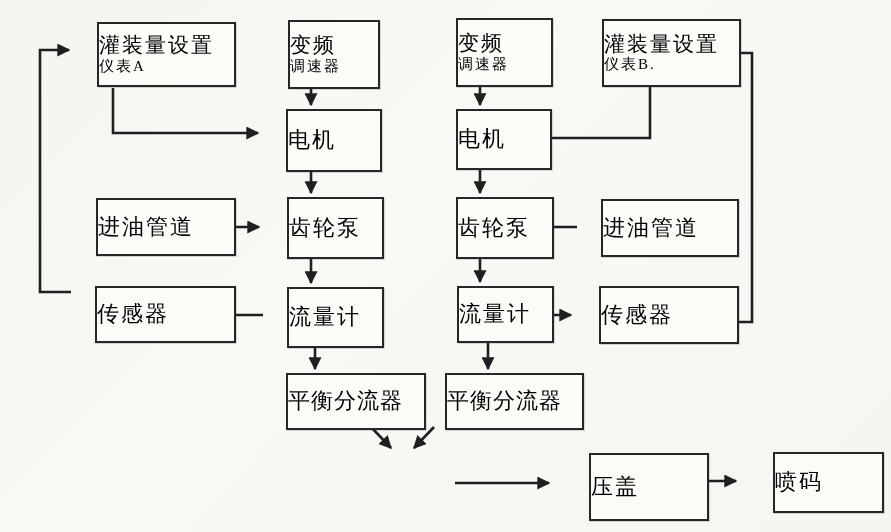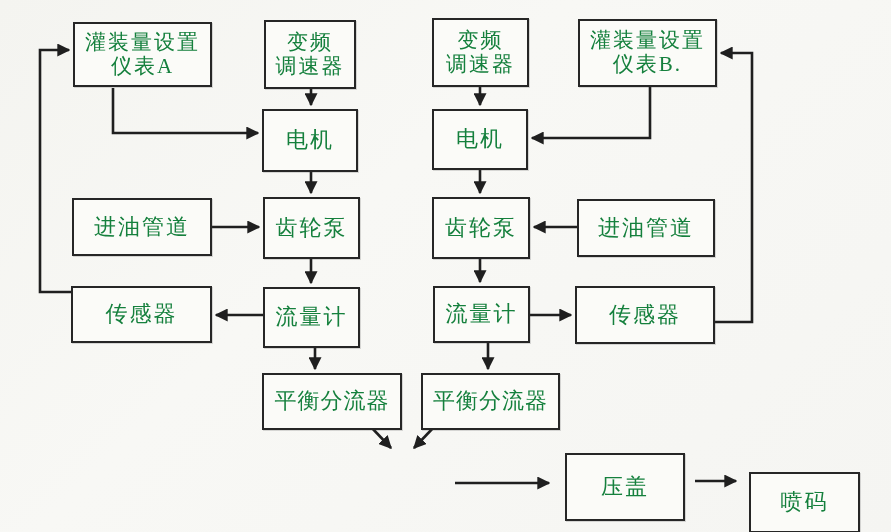--- a/index.html
+++ b/index.html
@@ -19,30 +19,31 @@
     left:0;top:0;
     width:891px;height:532px;
   }
   .box{
     position:absolute;
     box-sizing:border-box;
     border:2px solid #262626;
     background:#fbfbf8;
     display:flex;
     flex-direction:column;
-    align-items:center;
+    align-items:flex-start;
     justify-content:center;
-    color:#15803d;
+    color:#000000;
     font-size:22px;
     letter-spacing:2px;
     line-height:1.12;
     text-align:center;
     box-shadow:1px 1px 0 rgba(60,60,60,.18);
+    margin-left:24px;
   }
-  .box .l2{font-size:21px;}
+  .box .l2{font-size:15px;}
   .two{font-size:21px;}
 </style>
 </head>
 <body>
 
 <div class="canvas">
 
   <svg class="wires" viewBox="0 0 891 532" xmlns="http://www.w3.org/2000/svg">
     <defs>
       <marker id="ah" viewBox="0 0 10 10" refX="9" refY="5" markerWidth="13" markerHeight="13" orient="auto" markerUnits="userSpaceOnUse">
@@ -142,17 +143,17 @@
 
   <div class="box" style="left:421px;top:373px;width:139px;height:57px;letter-spacing:1px;">
     <span>平衡分流器</span>
   </div>
 
 
   <div class="box" style="left:565px;top:453px;width:120px;height:68px;">
     <span>压盖</span>
   </div>
 
-  <div class="box" style="left:749px;top:472px;width:111px;height:61px;">
+  <div class="box" style="left:749px;top:452px;width:111px;height:61px;">
     <span>喷码</span>
   </div>
 
 </div>
 
 </body></html>

